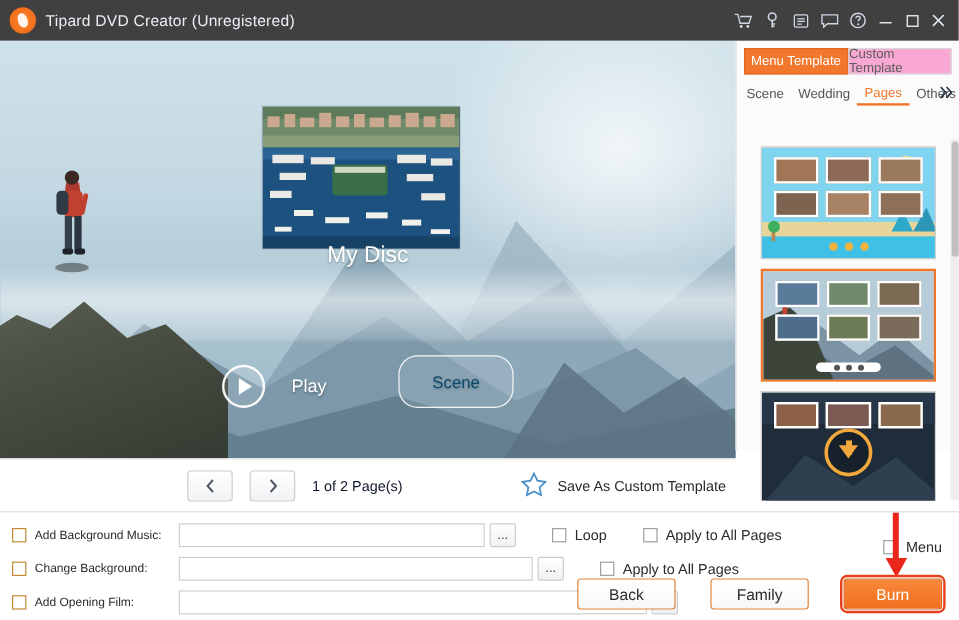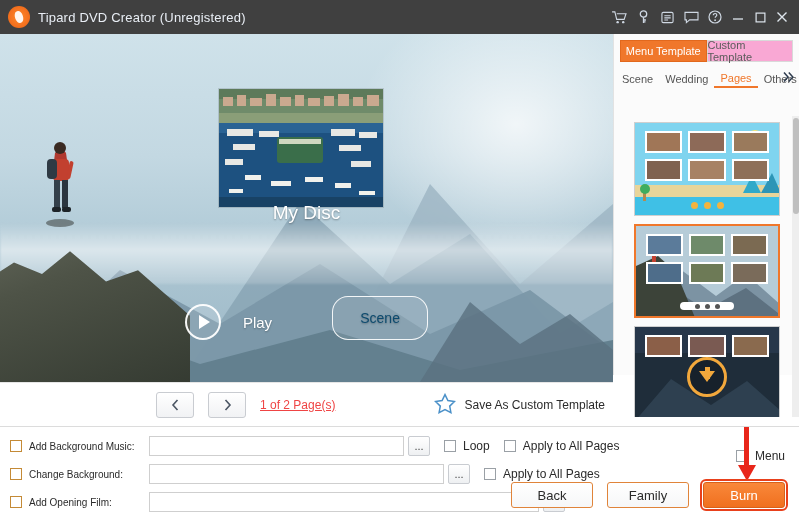--- a/index.html
+++ b/index.html
@@ -114,21 +114,21 @@
     display:flex; align-items:center;
   }
   .nav-btn {
     width:38px; height:26px; border:1px solid #c9ccd1; border-radius:3px;
     background:linear-gradient(#fff,#f1f2f4);
     display:flex; align-items:center; justify-content:center;
     color:#4b5563;
   }
   .nav-btn.prev { margin-left:156px; }
   .nav-btn.next { margin-left:14px; }
-  .page-count { margin-left:14px; color:#ef4444; font-size:12px;text-decoration:underline; }
+  .page-count { margin-left:14px; color:#0f172a; font-size:12px; }
   .save-tpl { position:absolute; right:8px; top:0; height:44px; display:flex; align-items:center; gap:8px; }
   .save-tpl .star { color:#4a90c8; }
   .save-tpl .txt { color:#2b2b2b; font-size:12px; }
 
   
   .rpanel {
     position:absolute; left:613px; top:34px; width:186px; height:341px;
     background:#fbfbfb; border-left:1px solid #e2e2e2;
   }
   .tabs { display:flex; height:22px; margin:6px 6px 0 6px; }
@@ -196,27 +196,27 @@
   .tinput {
     height:20px; border:1px solid #cfcfcf; background:#fff;
     font-family:"Liberation Sans", sans-serif; font-size:11px; color:#333;
     padding:0 4px;
   }
   .dots-btn {
     width:22px;height:20px;margin-left:4px;border:1px solid #c9ccd1;border-radius:2px;
     background:linear-gradient(#fff,#eef0f2); color:#444;
     display:flex;align-items:center;justify-content:center; font-size:11px;
   }
-  .inline-cb { display:flex; align-items:center; margin-left:14px; color:#2b2b2b; }
+  .inline-cb { display:flex; align-items:center; margin-left:30px; color:#2b2b2b; }
 
   .btm-right { position:absolute; right:8px; top:0; width:330px; height:91px; }
   .menu-chk {
     position:absolute; right:6px; top:22px; display:flex; align-items:center; color:#2b2b2b;
   }
-  .btnrow { position:absolute; right:6px; bottom:10px; display:flex; gap:14px; align-items:center; }
+  .btnrow { position:absolute; right:6px; bottom:10px; display:flex; gap:29px; align-items:center; }
   .btn {
     width:82px;height:26px;border-radius:3px;border:1px solid #e0843a;
     background:linear-gradient(#fff,#f6f7f8); color:#2b2b2b; font-size:13px;
     display:flex;align-items:center;justify-content:center;
   }
   .btn.burn {
     background:linear-gradient(#f9883a,#f0701f); color:#fff; border:1px solid #d8601a;
     outline:2px solid #e8401b; outline-offset:1px;
   }
   .red-arrow { position:absolute; right:34px; top:0px; }

